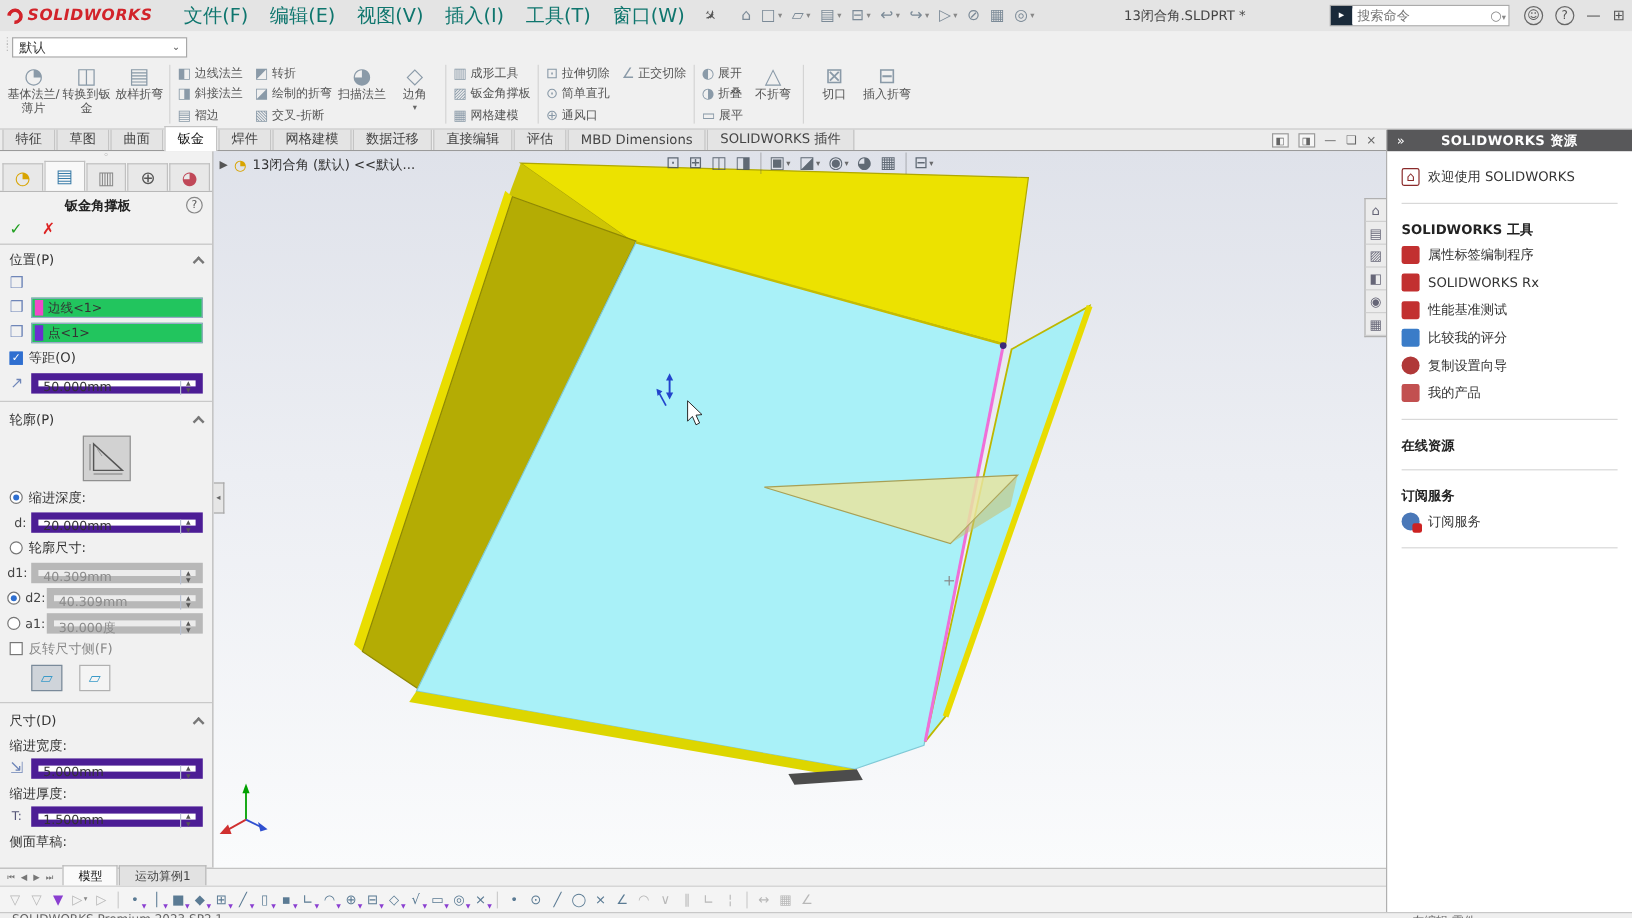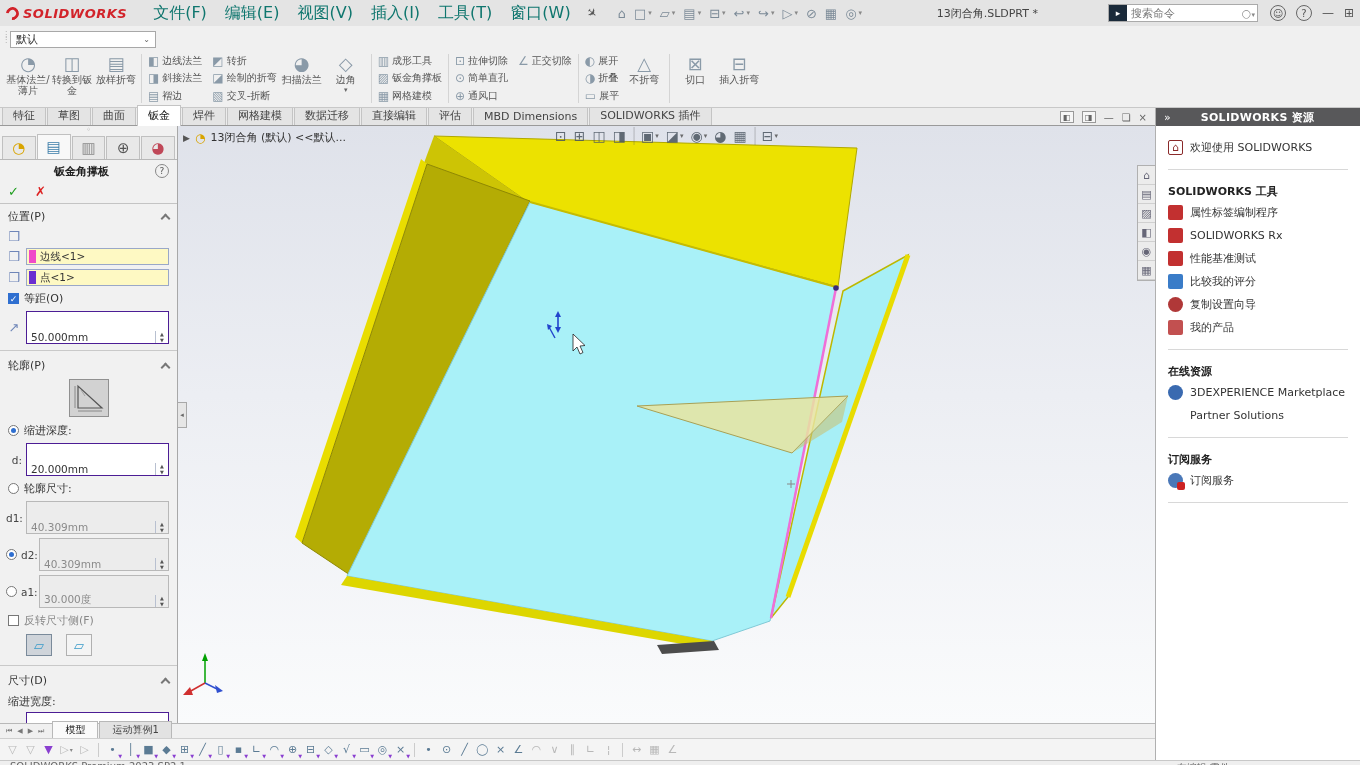--- a/index.html
+++ b/index.html
@@ -69,34 +69,34 @@
   .pm-confirm{display:flex;gap:16px;padding:2px 8px 4px;border-bottom:1px solid #c4c4c4;}
   .ok{color:#1e9e1e;font-weight:bold;font-size:13px;}
   .cancel{color:#d22;font-weight:bold;font-size:13px;}
   .pm-body{flex:1;overflow:hidden;padding:2px 0;}
   .sec-h{display:flex;align-items:center;padding:3px 8px;color:#1a3a5c;font-weight:bold;}
   .sec-h .lbl{flex:1;color:#333;font-weight:normal;}
   .chev{width:7px;height:7px;border-left:2px solid #777;border-top:2px solid #777;transform:rotate(45deg);margin-top:3px;}
   .pm-divider{height:1px;background:#c9c9c9;margin:4px 0;}
   .selrow{display:flex;align-items:center;gap:4px;padding:2px 8px 2px 6px;}
   .pic{width:16px;font-size:13px;color:#6f86b8;text-align:center;flex:0 0 16px;}
-  .selfield{flex:1;height:17px;border:1px solid #9aa8c8;background:#fef9c3;display:flex;align-items:center;overflow:hidden;}
+  .selfield{flex:1;height:17px;border:1px solid #9aa8c8;background:#22c55e;display:flex;align-items:center;overflow:hidden;}
   .swatch{width:7px;height:13px;margin:0 2px;flex:0 0 7px;}
   .selfield .v{font-size:10.5px;color:#333;padding-left:2px;white-space:nowrap;}
   .facelist{flex:1;border:1px solid #5a8fd0;background:#e7f0fb;height:38px;display:flex;flex-direction:column;padding:1px;}
   .facelist .item{height:16px;line-height:16px;padding-left:4px;background:#cfe2f8;color:#223;font-size:10.5px;margin-bottom:1px;border:1px solid #9fc2ea;}
   .facelist .item.active{background:#2e63a8;color:#fff;border-color:#1e4a86;}
   .chkrow{display:flex;align-items:center;gap:5px;padding:3px 8px;}
   .chk{width:11px;height:11px;border:1px solid #777;background:#fff;display:inline-flex;align-items:center;justify-content:center;font-size:9px;color:#fff;flex:0 0 11px;}
   .chk.on{background:#2f6fd0;border-color:#2f6fd0;}
   .radio{width:11px;height:11px;border:1px solid #777;border-radius:50%;background:#fff;position:relative;flex:0 0 11px;}
   .radio.on::after{content:"";position:absolute;left:2px;top:2px;width:5px;height:5px;border-radius:50%;background:#2f6fd0;}
   .spinrow{display:flex;align-items:center;gap:4px;padding:2px 8px 2px 6px;}
   .spinrow .pref{width:16px;text-align:right;font-size:10.5px;color:#444;flex:0 0 16px;}
-  .spin{flex:1;height:33px;border:1px solid #4c1d95;background:#fff;display:flex;align-items:flex-end;}
+  .spin{flex:1;height:17px;border:6px solid #4c1d95;background:#fff;display:flex;align-items:flex-start;}
   .spin .val{flex:1;font-size:10.5px;color:#333;display:flex;align-items:center;padding-left:4px;}
   .spin .btns{width:13px;border-left:1px solid #b8c0d0;display:flex;flex-direction:column;}
   .spin .btns span{flex:1;display:flex;align-items:center;justify-content:center;font-size:5px;color:#555;}
   .spin.dis{background:#ececec;border-color:#b8b8b8;}
   .spin.dis .val{color:#8a8a8a;}
   .plab{padding:3px 8px 1px;color:#333;}
   .thumbwrap{display:flex;justify-content:center;padding:3px 0;}
   .thumb{width:40px;height:38px;background:#d2d2d2;border:1px solid #909090;display:flex;align-items:center;justify-content:center;}
   .flipbtns{display:flex;gap:14px;padding:3px 0 5px 26px;}
   .fbtn{width:26px;height:22px;border:1px solid #b0b0b0;background:#f4f4f4;display:flex;align-items:center;justify-content:center;color:#3a9ac8;font-size:13px;}
@@ -881,30 +881,20 @@
                 </div>
                 <div class="tp-item">
                   <span class="tpic tpic-redbox"></span>
                   <span>我的产品</span>
                 </div>
               </div>
               <div class="tp-rule"></div>
             </div>
             <div class="tp-section">
               <div class="tp-sec-h">在线资源</div>
-              <div class="tp-items">
-                <div class="tp-item">
-                  <span class="tpic tpic-globe"></span>
-                  <span>3DEXPERIENCE Marketplace</span>
-                </div>
-                <div class="tp-item">
-                  <span class="tpic tpic-hands"></span>
-                  <span>Partner Solutions</span>
-                </div>
-              </div>
               <div class="tp-rule"></div>
             </div>
             <div class="tp-section">
               <div class="tp-sec-h">订阅服务</div>
               <div class="tp-items">
                 <div class="tp-item">
                   <span class="tpic tpic-globered"></span>
                   <span>订阅服务</span>
                 </div>
               </div>

